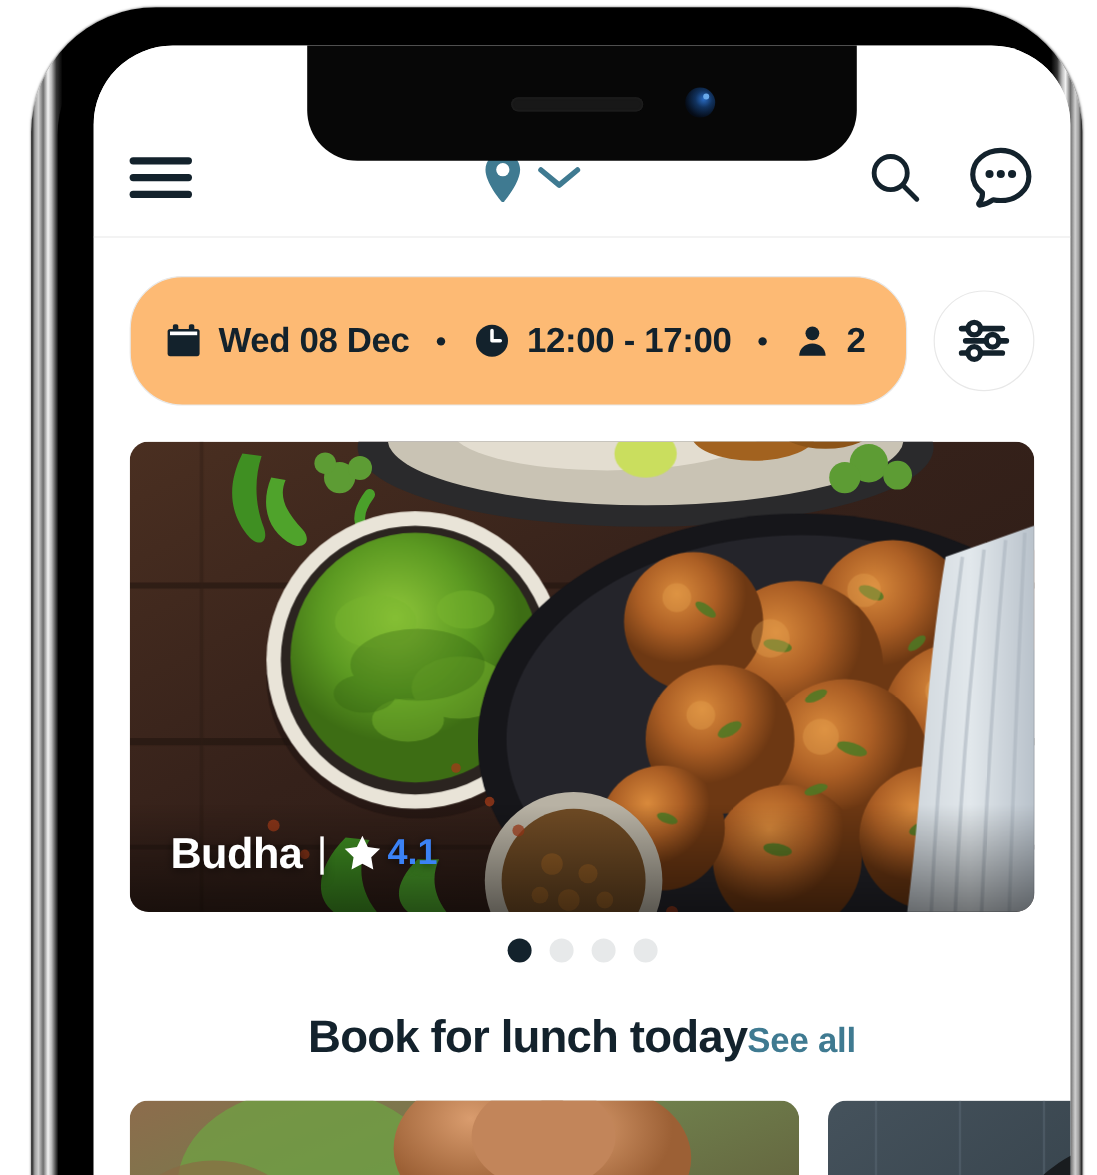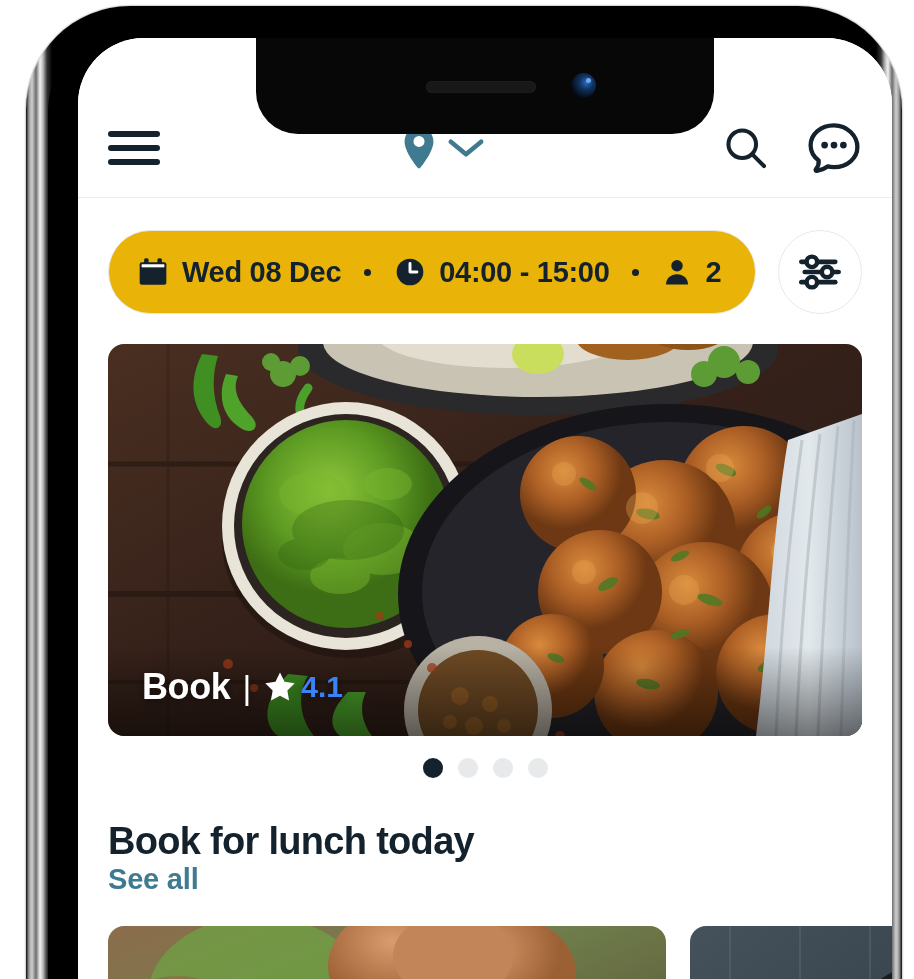--- a/index.html
+++ b/index.html
@@ -107,28 +107,28 @@
   }
   .header-actions { display: flex; align-items: center; gap: 36px; }
 
   
   .filterbar {
     display: flex; align-items: center; gap: 22px;
     padding: 32px 30px 0 30px;
   }
   .filter-pill {
     flex: 1;
-    height: 84px;
+    height: 108px;
     border: 1.5px solid #e8e8e8;
     border-radius: 44px;
     display: flex; align-items: center;
     padding: 0 28px;
     gap: 14px;
     cursor: pointer;
-    background: #eab308;
+    background: #fdba74;
   }
   .fp-item { display: flex; align-items: center; gap: 13px; }
   .fp-text {
     font-size: 29px; font-weight: bold; color: #13222c; letter-spacing: -0.3px;
     white-space: nowrap;
   }
   .fp-dot { width: 7px; height: 7px; border-radius: 50%; background: #13222c; margin: 0 9px; flex: none; }
   .filter-btn {
     width: 84px; height: 84px; flex: none;
     border: 1.5px solid #e8e8e8;
@@ -160,21 +160,20 @@
 
   
   .dots { display: flex; justify-content: center; gap: 15px; padding: 22px 0 0 0; }
   .dot { width: 20px; height: 20px; border-radius: 50%; background: #e7e9ea; cursor: pointer; }
   .dot.active { background: #13222c; }
 
   
   .section-head {
     display: flex; align-items: baseline; justify-content: center;
     padding: 42px 30px 0 30px;
-    flex-direction: column;
   }
   .section-title { font-size: 38px; font-weight: bold; color: #13222c; letter-spacing: -0.7px; }
   .see-all { font-size: 29px; font-weight: bold; color: #3f7a91; cursor: pointer; letter-spacing: -0.2px; }
 
   
   .cards-row { display: flex; gap: 24px; padding: 30px 0 0 30px; }
   .mini-card { height: 230px; border-radius: 16px; overflow: hidden; position: relative; flex: none; cursor: pointer; }
   .mini-card.a { width: 558px; }
   .mini-card.b { width: 320px; }
 
@@ -253,21 +252,21 @@
 
           <span class="fp-dot"></span>
 
           <div class="fp-item">
             <span>
               <svg width="32" height="32" viewBox="0 0 24 24">
                 <circle cx="12" cy="12" r="10" fill="#13222c"></circle>
                 <path d="M12 5.6 V12 H17.2" fill="none" stroke="#ffffff" stroke-width="2.2" stroke-linecap="round" stroke-linejoin="round"></path>
               </svg>
             </span>
-            <span class="fp-text">04:00 - 15:00</span>
+            <span class="fp-text">12:00 - 17:00</span>
           </div>
 
           <span class="fp-dot"></span>
 
           <div class="fp-item">
             <span>
               <svg width="30" height="30" viewBox="0 0 24 24">
                 <circle cx="12" cy="7" r="4.6" fill="#13222c"></circle>
                 <path d="M3.2 22c0-4.9 3.9-8.2 8.8-8.2s8.8 3.3 8.8 8.2z" fill="#13222c"></path>
               </svg>
@@ -451,21 +450,21 @@
                 <circle cx="324" cy="324" r="5"></circle>
                 <circle cx="272" cy="272" r="4"></circle>
                 <circle cx="452" cy="392" r="5"></circle>
               </g>
 
               <rect x="0" y="230" width="754" height="162" fill="url(#shade)"></rect>
             </svg>
           </div>
 
           <div class="hero-caption">
-            <span class="hero-name">Book</span>
+            <span class="hero-name">Budha</span>
             <span class="hero-sep">|</span>
             <span>
               <svg width="34" height="34" viewBox="0 0 24 24">
                 <path d="M12 1.8 L15.2 8.3 L22.4 9.4 L17.2 14.4 L18.4 21.6 L12 18.2 L5.6 21.6 L6.8 14.4 L1.6 9.4 L8.8 8.3z" fill="#ffffff"></path>
               </svg>
             </span>
             <span class="hero-rating">4.1</span>
           </div>
         </div>
       </div>

